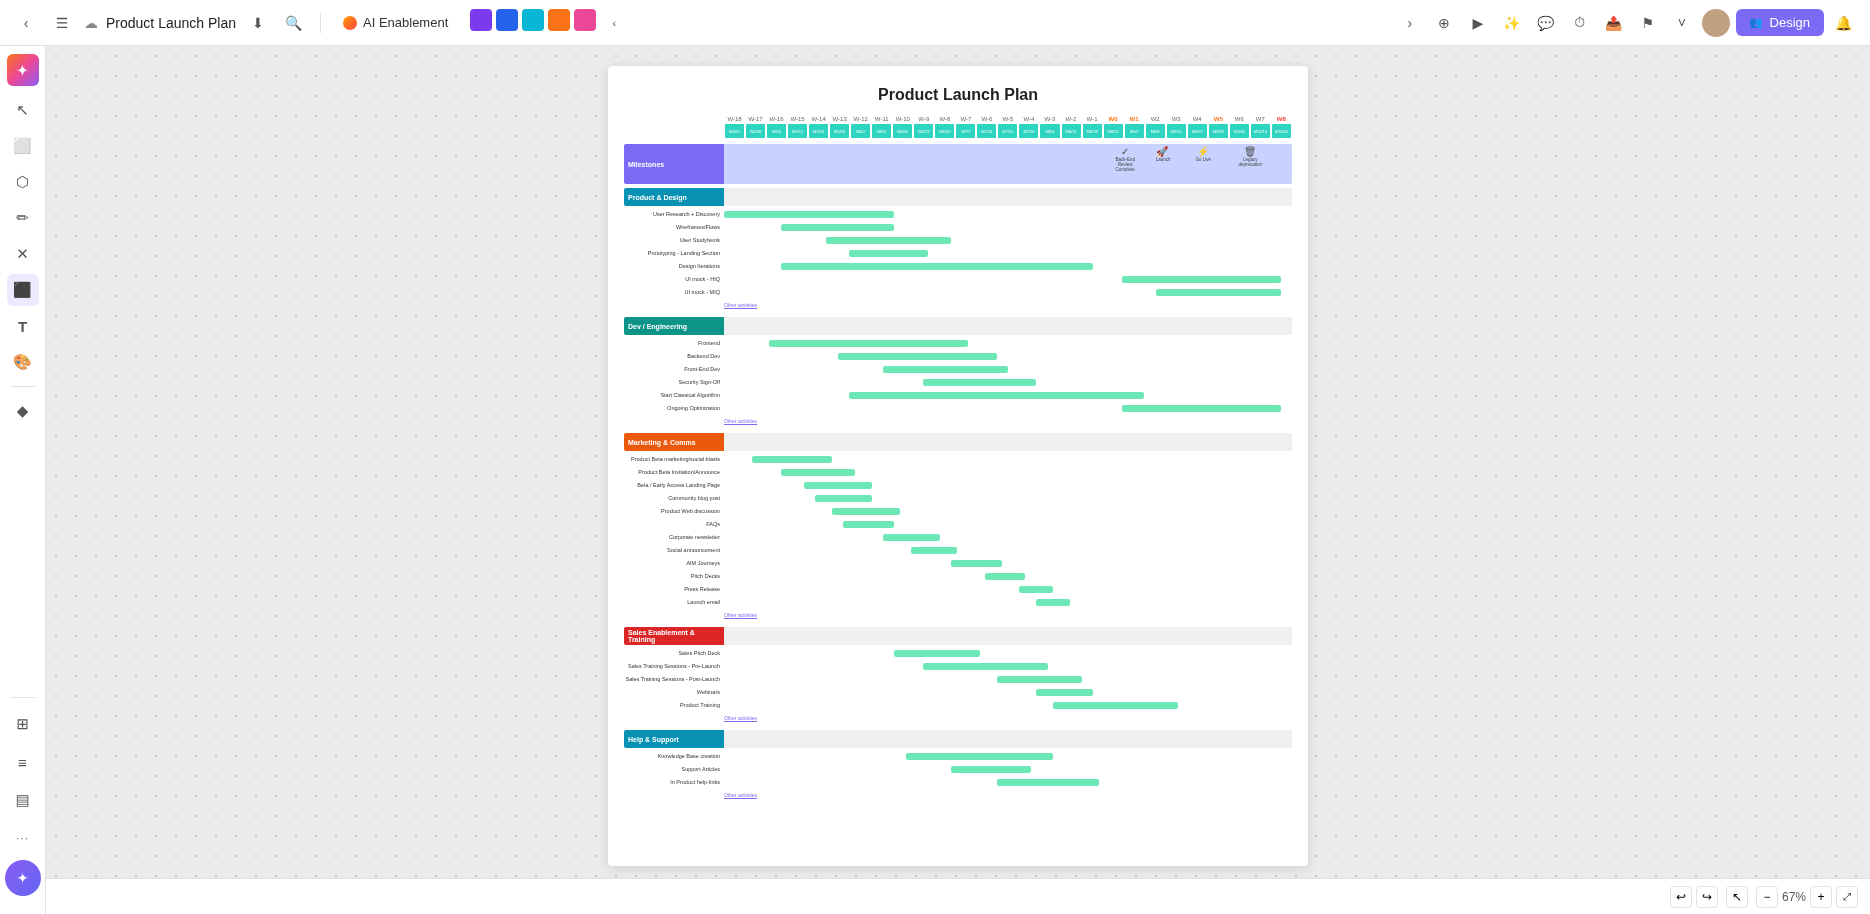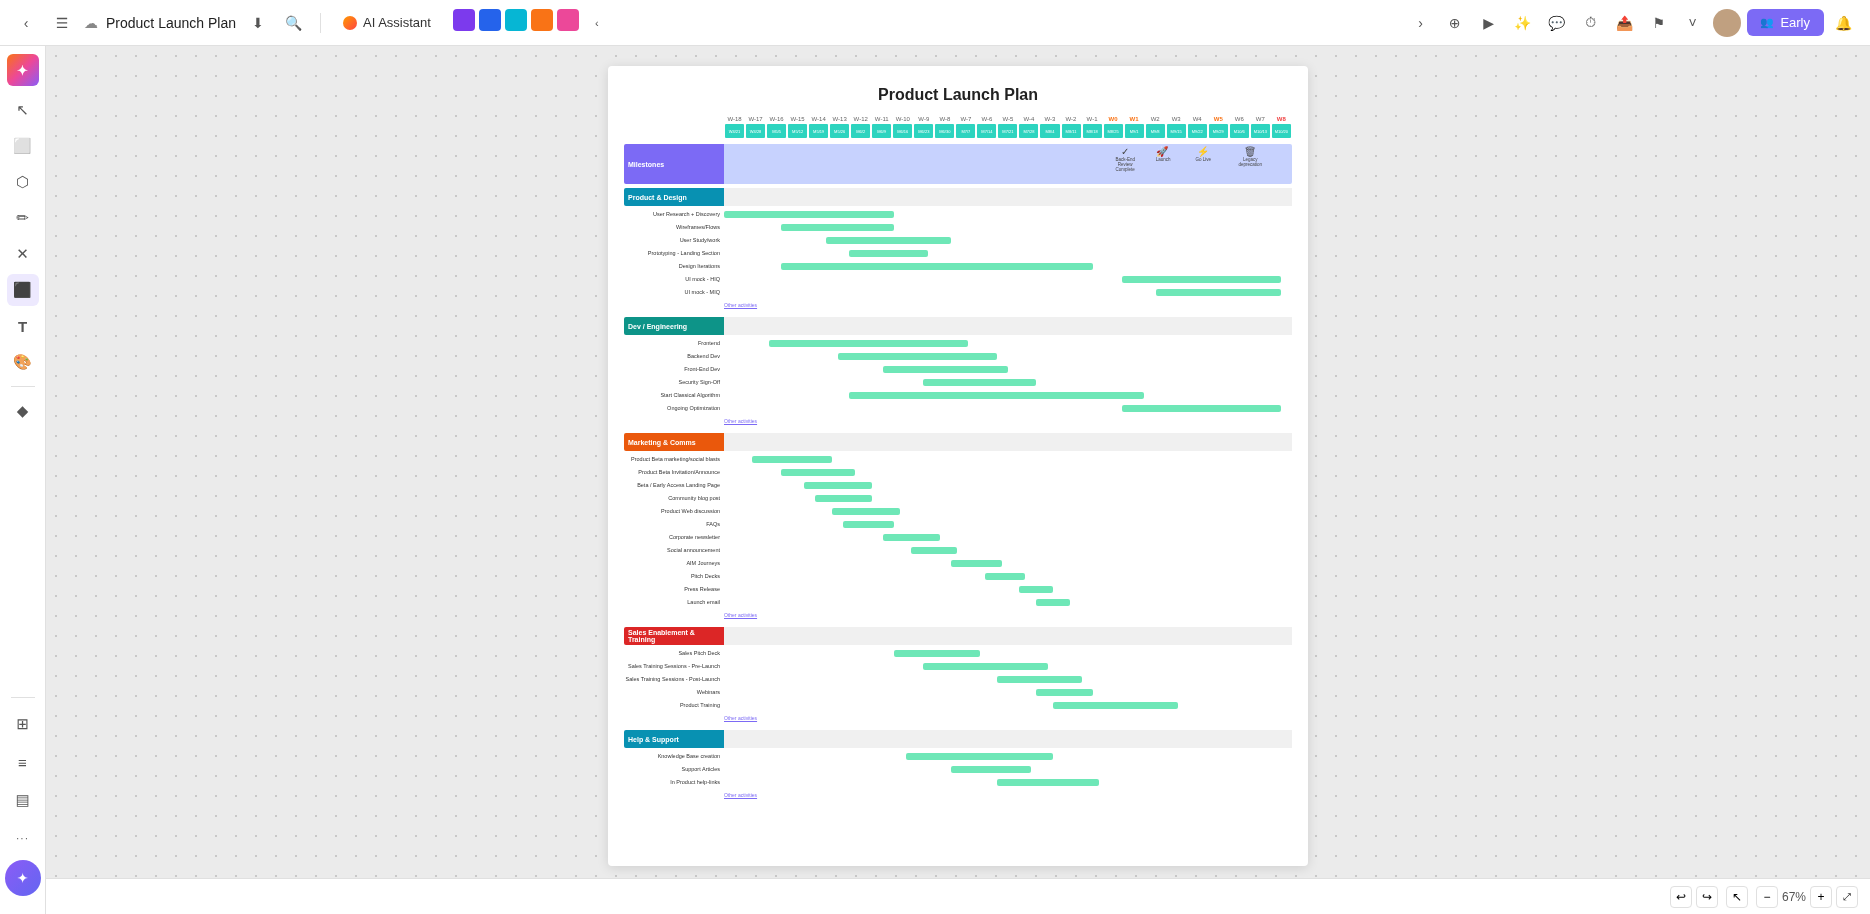--- a/index.html
+++ b/index.html
@@ -354,21 +354,21 @@
   <div class="toolbar-left">
     <button class="toolbar-icon-btn">‹</button>
     <button class="toolbar-icon-btn">☰</button>
     <span style="font-size:14px;color:#888;">☁</span>
     <span class="doc-title">Product Launch Plan</span>
     <button class="toolbar-icon-btn">⬇</button>
     <button class="toolbar-icon-btn">🔍</button>
     <div style="width:1px;height:20px;background:#e0e0e0;margin:0 4px;"></div>
     <button class="ai-assistant-btn">
       <span style="background:linear-gradient(135deg,#f90,#f44);width:14px;height:14px;border-radius:50%;display:inline-block;"></span>
-      <span>AI Assistant</span>
+      <span>AI Enablement</span>
     </button>
     <div style="display:flex;gap:4px;margin-left:4px;">
       <div style="width:22px;height:22px;border-radius:4px;background:#7c3aed;display:flex;align-items:center;justify-content:center;"></div>
       <div style="width:22px;height:22px;border-radius:4px;background:#2563eb;display:flex;align-items:center;justify-content:center;"></div>
       <div style="width:22px;height:22px;border-radius:4px;background:#06b6d4;display:flex;align-items:center;justify-content:center;"></div>
       <div style="width:22px;height:22px;border-radius:4px;background:#f97316;display:flex;align-items:center;justify-content:center;"></div>
       <div style="width:22px;height:22px;border-radius:4px;background:#ec4899;display:flex;align-items:center;justify-content:center;"></div>
       <button class="toolbar-icon-btn" style="font-size:11px;">‹</button>
     </div>
   </div>
@@ -378,21 +378,21 @@
     <button class="toolbar-icon-btn">▶</button>
     <button class="toolbar-icon-btn">✨</button>
     <button class="toolbar-icon-btn">💬</button>
     <button class="toolbar-icon-btn">⏱</button>
     <button class="toolbar-icon-btn">📤</button>
     <button class="toolbar-icon-btn">⚑</button>
     <button class="toolbar-icon-btn">˅</button>
     <div style="width:28px;height:28px;border-radius:50%;background:#c0a080;overflow:hidden;"></div>
     <button class="share-btn">
       <span style="font-size:11px;">👥</span>
-      <span>Early</span>
+      <span>Design</span>
     </button>
     <button class="toolbar-icon-btn">🔔</button>
   </div>
 </div>
 
 <div class="main-area">
 
   <div class="left-sidebar">
     <div class="sidebar-tool-special">✦</div>
     <div class="sidebar-tool">↖</div>

